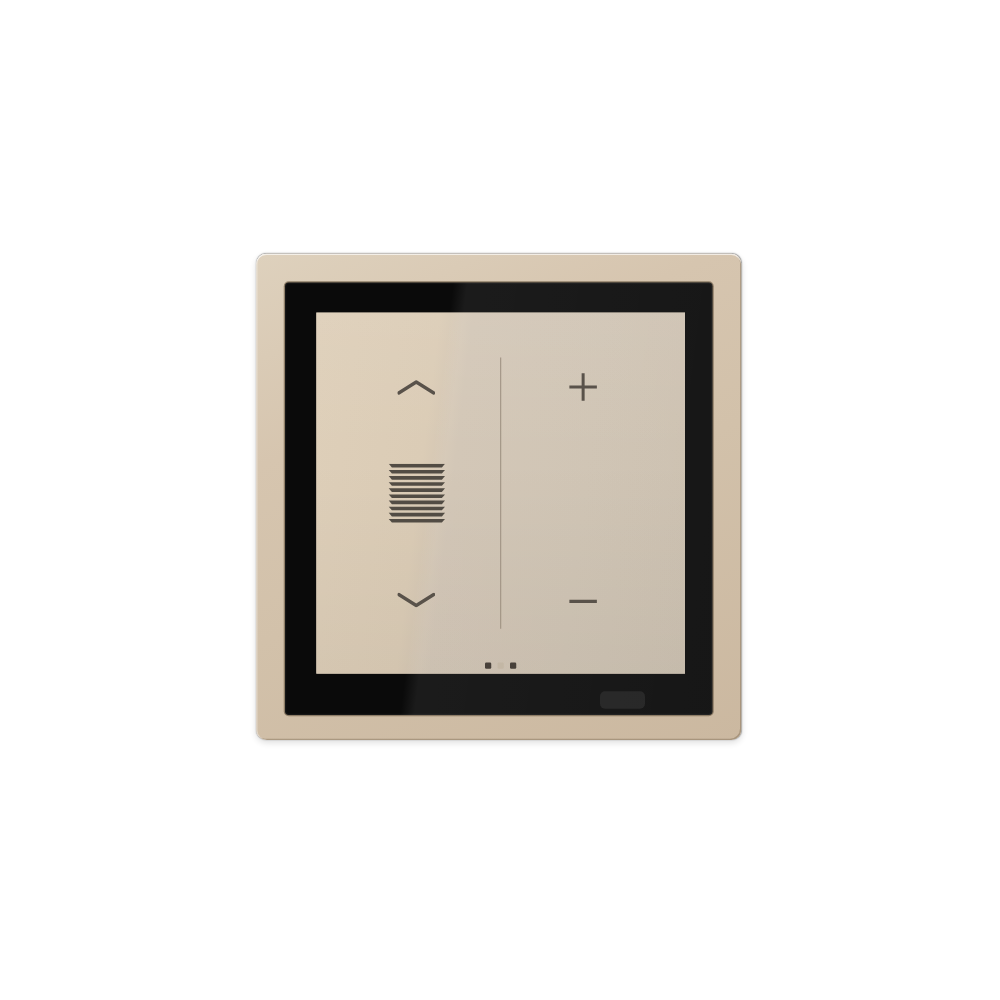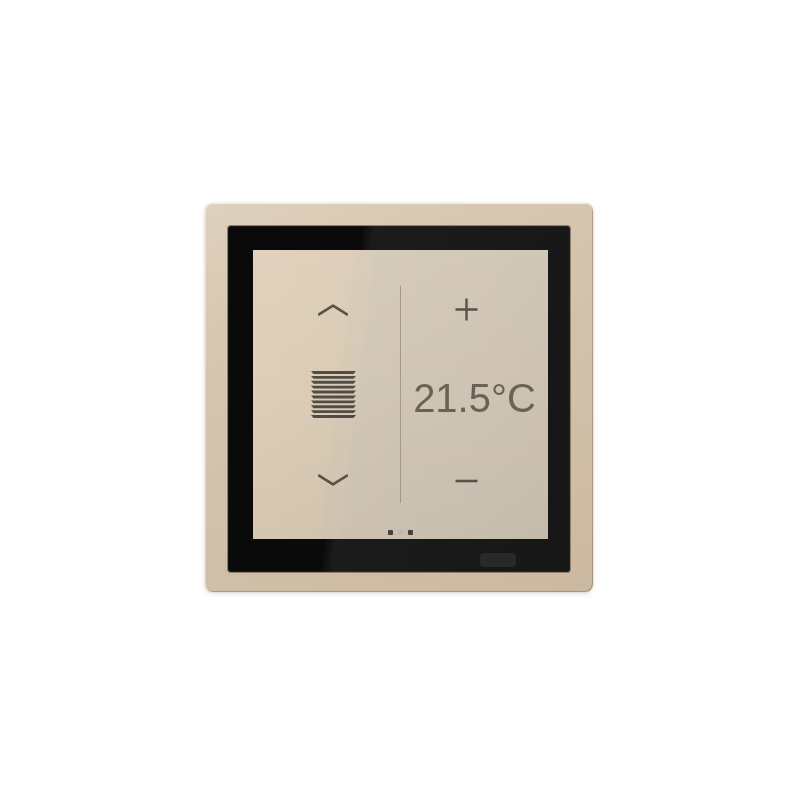--- a/index.html
+++ b/index.html
@@ -119,21 +119,20 @@
           <svg width="30" height="12" viewBox="0 0 30 12">
             <polyline points="1,1.6 15,10.4 29,1.6" fill="none" stroke="#59524a" stroke-width="2.6" stroke-linecap="round" stroke-linejoin="round"></polyline>
           </svg>
         </div>
 
         <div class="glyph plus">
           <svg width="23" height="23" viewBox="0 0 23 23">
             <path d="M11.5 0.5 V22.5 M0.5 11.5 H22.5" fill="none" stroke="#59524a" stroke-width="2.4" stroke-linecap="butt"></path>
           </svg>
         </div>
-        <div class="temp">21.5°C</div>
         <div class="glyph minus">
           <svg width="23" height="4" viewBox="0 0 23 4">
             <path d="M0.5 2 H22.5" fill="none" stroke="#59524a" stroke-width="2.6" stroke-linecap="butt"></path>
           </svg>
         </div>
 
         <div class="touch-zone zone-up"></div>
         <div class="touch-zone zone-blind"></div>
         <div class="touch-zone zone-down"></div>
         <div class="touch-zone zone-plus"></div>

